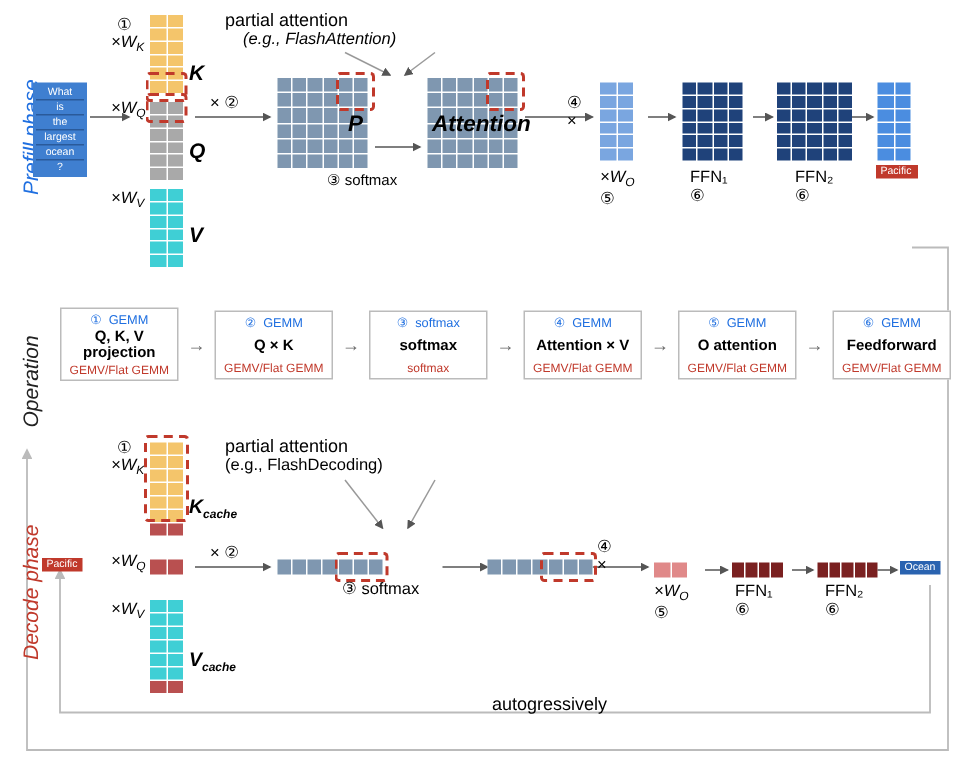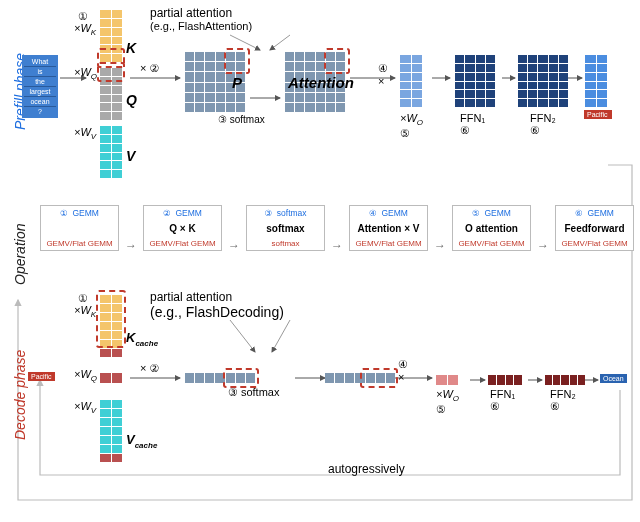--- a/index.html
+++ b/index.html
@@ -52,21 +52,21 @@
 
   
   .dash { position: absolute; border: 2px dashed #c0392b; border-radius: 3px; pointer-events: none; }
 
   
   .op-row {
     position: absolute;
     left: 40px; right: 6px;
     display: flex;
     gap: 6px;
-    align-items: flex-end;
+    align-items: center;
   }
   .opbox {
     flex: 1;
     border: 1px solid #bbb;
     background: #fff;
     padding: 2px 4px;
     text-align: center;
     display: flex;
     flex-direction: column;
     justify-content: space-between;
@@ -213,21 +213,21 @@
       <div class="cell-cyan"></div>
   <div class="cell-cyan"></div>
       <div class="cell-cyan"></div>
   <div class="cell-cyan"></div>
       <div class="cell-cyan"></div>
 </div>
 <div class="lbl" style="left:74px; top:126px;"><i>×W<sub>V</sub></i></div>
 <div class="lbl" style="left:126px; top:148px; font-size:14px; font-style:italic; font-weight:bold;">V</div>
 
 <div class="lbl" style="left:150px; top:6px; font-size:12px;">partial attention</div>
-<div class="lbl" style="left:150px; top:20px; font-size:11px;">(e.g., FlashAttention)</div>
+<div class="lbl" style="left:162px; top:20px; font-size:11px;font-style:italic;">(e.g., FlashAttention)</div>
 <div class="lbl" style="left:140px; top:62px;">× <span>②</span></div>
 
 <div class="mat" style="left:185px; top:52px; width:60px; height:60px; grid-template-columns:repeat(6,1fr); grid-template-rows:repeat(6,1fr);">
   <div class="cell-sblue"></div>
       <div class="cell-sblue"></div>
       <div class="cell-sblue"></div>
       <div class="cell-sblue"></div>
       <div class="cell-sblue"></div>
       <div class="cell-sblue"></div>
   <div class="cell-sblue"></div>
@@ -399,20 +399,21 @@
   <div class="cell-mblue"></div>
       <div class="cell-mblue"></div>
   <div class="cell-mblue"></div>
       <div class="cell-mblue"></div>
 </div>
 <div class="minibox" style="left:584px; top:110px; background:#c0392b; width:28px;">Pacific</div>
 
 <div class="op-row" style="top:205px;">
   <div class="opbox">
     <div class="t1"><span>①</span>&nbsp;&nbsp;<span>GEMM</span></div>
+    <div class="t2">Q, K, V projection</div>
     <div class="t3">GEMV/Flat GEMM</div>
   </div>
   <div class="arrow">→</div>
   <div class="opbox">
     <div class="t1"><span>②</span>&nbsp;&nbsp;<span>GEMM</span></div>
     <div class="t2">Q × K</div>
     <div class="t3">GEMV/Flat GEMM</div>
   </div>
   <div class="arrow">→</div>
   <div class="opbox">
@@ -464,21 +465,21 @@
 
 <div class="lbl" style="left:74px; top:368px;"><i>×W<sub>Q</sub></i></div>
 <div class="mat" style="left:100px; top:373px; width:22px; height:10px; grid-template-columns:repeat(2,1fr); grid-template-rows:1fr;">
   <div class="cell-dred"></div>
       <div class="cell-dred"></div>
 </div>
 
 <div class="minibox" style="left:28px; top:372px; background:#c0392b;">Pacific</div>
 
 <div class="lbl" style="left:150px; top:290px; font-size:12px;">partial attention</div>
-<div class="lbl" style="left:150px; top:304px; font-size:14px;">(e.g., FlashDecoding)</div>
+<div class="lbl" style="left:150px; top:304px; font-size:11px;">(e.g., FlashDecoding)</div>
 <div class="lbl" style="left:140px; top:362px;">× <span>②</span></div>
 
 <div class="mat" style="left:185px; top:373px; width:70px; height:10px; grid-template-columns:repeat(7,1fr); grid-template-rows:1fr;">
   <div class="cell-sblue"></div>
       <div class="cell-sblue"></div>
       <div class="cell-sblue"></div>
       <div class="cell-sblue"></div>
       <div class="cell-sblue"></div>
       <div class="cell-sblue"></div>
       <div class="cell-sblue"></div>

